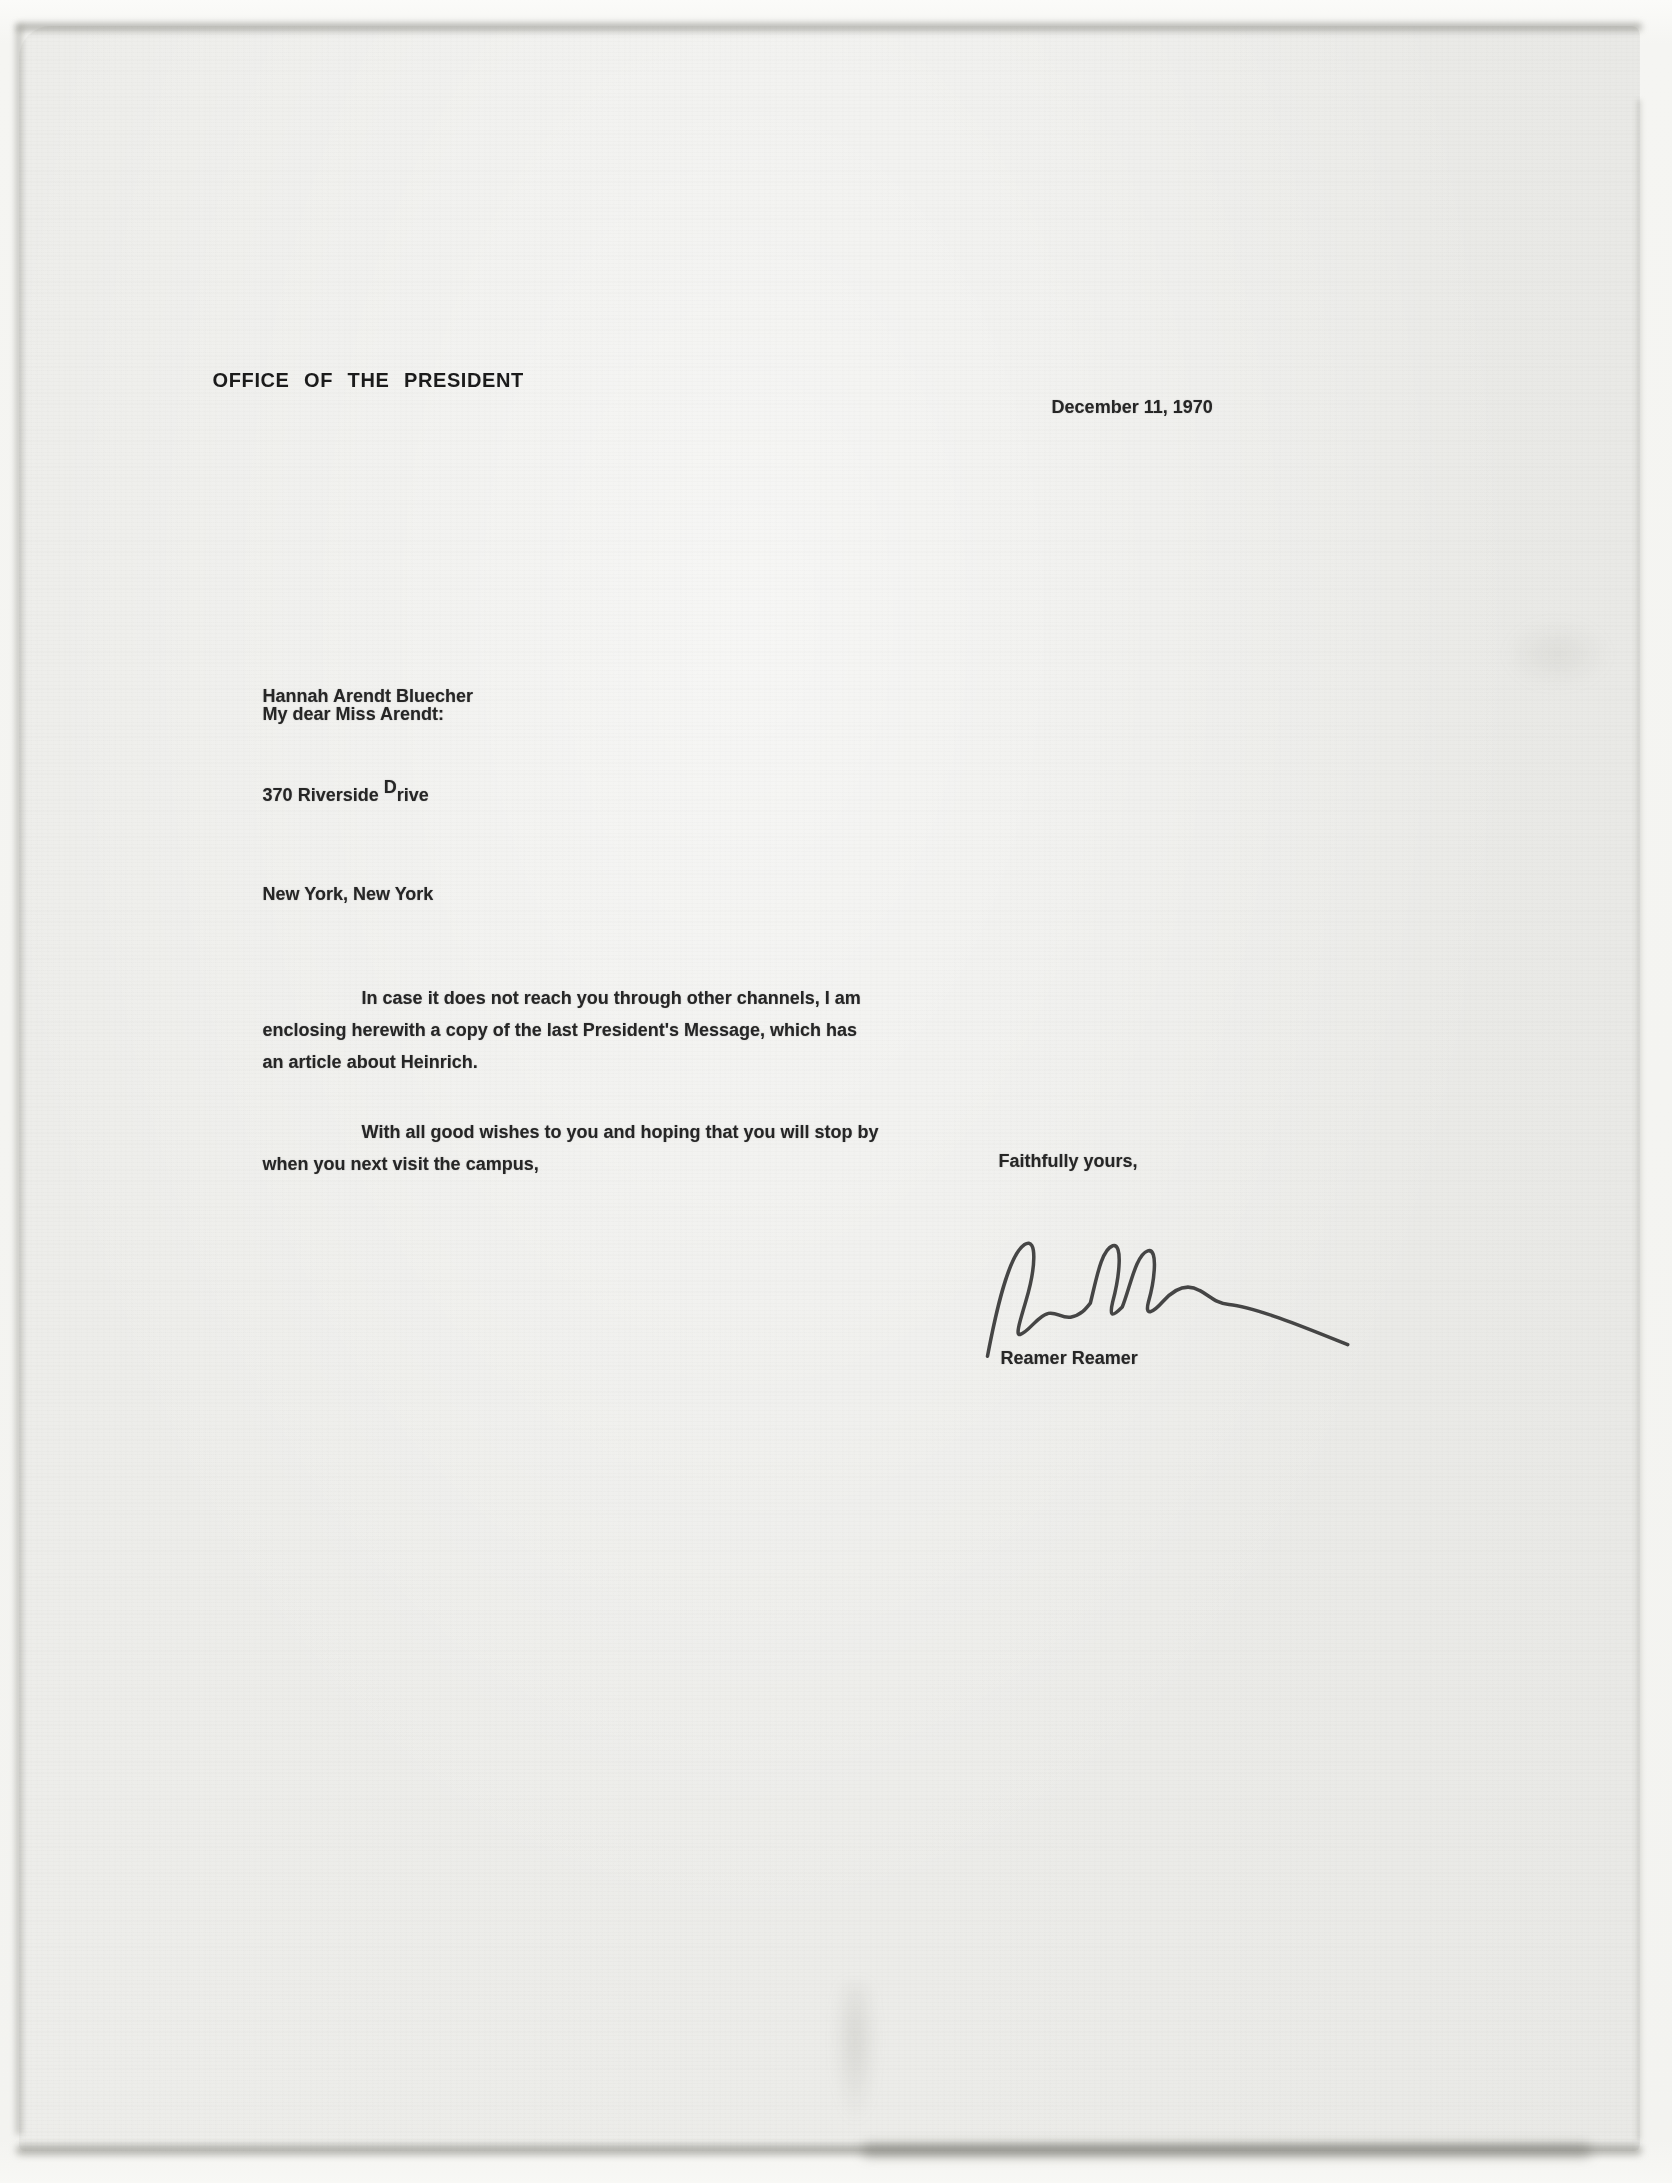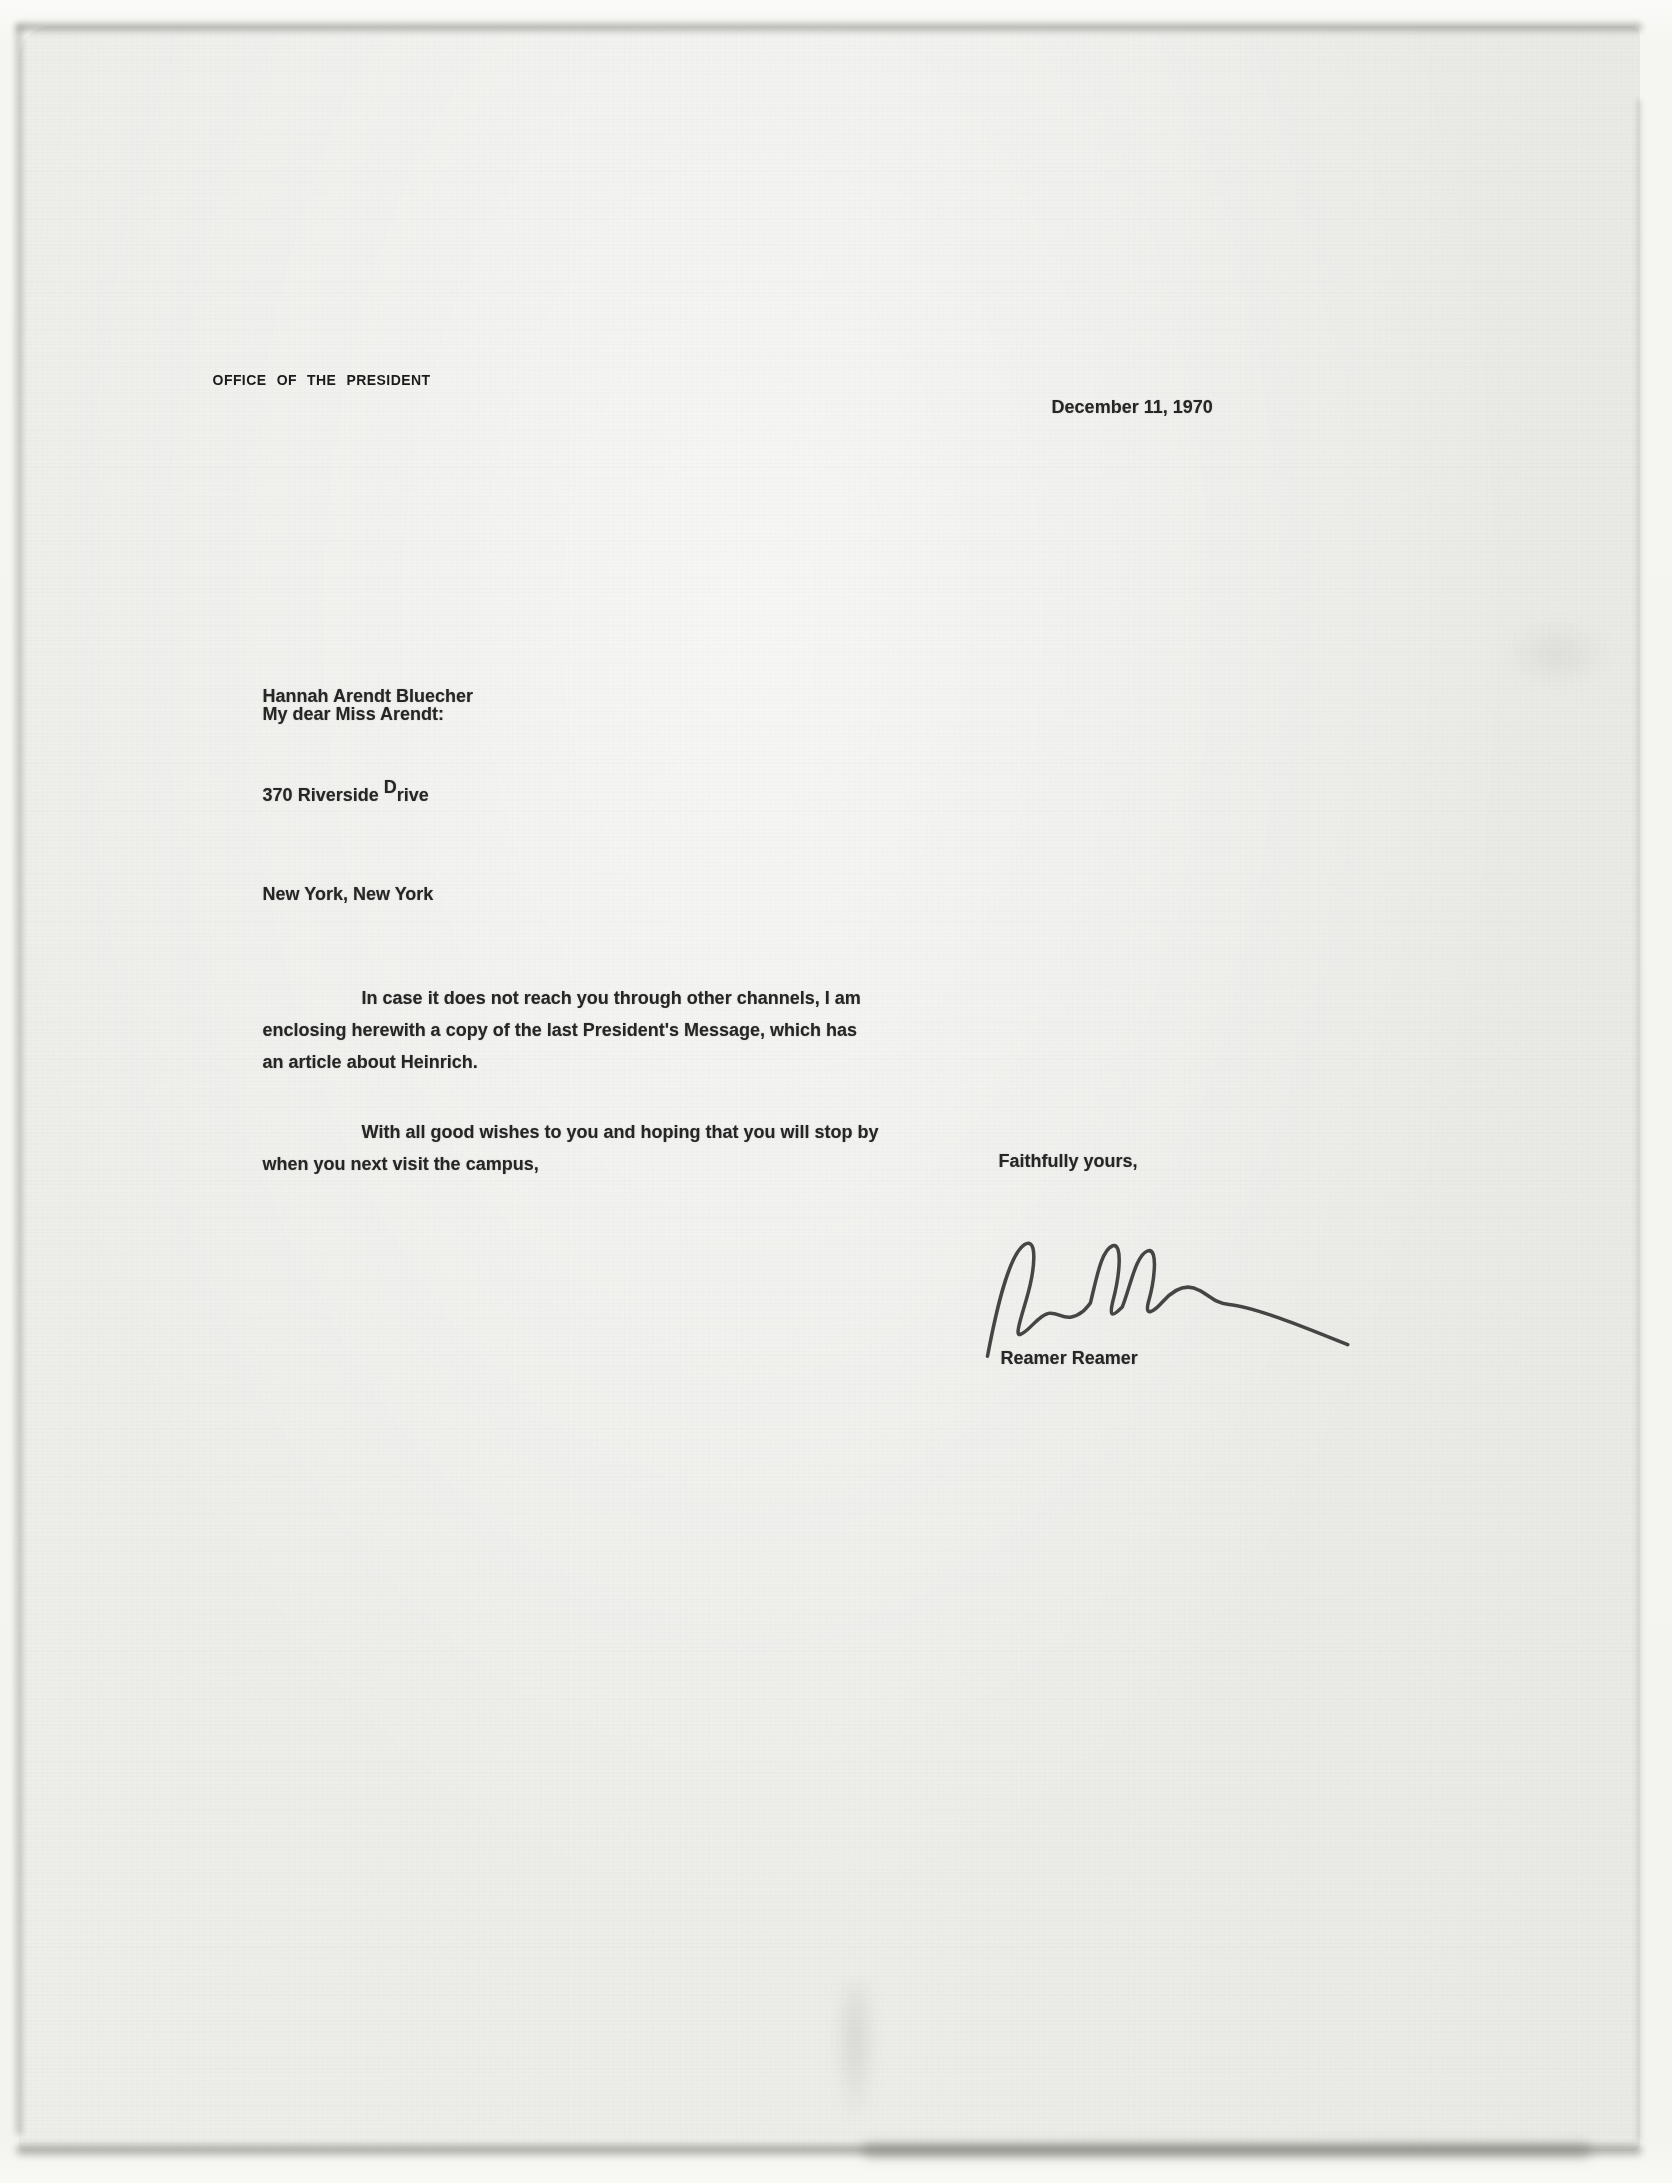--- a/index.html
+++ b/index.html
@@ -43,21 +43,21 @@
     filter:blur(6.2px);}
   .smudge-right{left:1486px;top:594px;width:105px;height:68px;
     background:radial-gradient(ellipse, rgba(150,150,142,.14), rgba(150,150,142,0) 70%);
     filter:blur(7.4px);}
 
   
   .letterhead{position:absolute;top:149px;right:170px;text-align:right;color:#1b1b1b;}
   .lh-name{font-size:53px;line-height:53px;font-weight:bold;letter-spacing:.12em;margin-right:-.12em;white-space:pre;}
   .lh-addr{font-size:25.4px;line-height:25.4px;font-weight:bold;letter-spacing:.38em;margin-right:-.38em;margin-top:18.6px;white-space:pre;}
   .lh-city{font-size:25.4px;line-height:25.4px;font-weight:bold;letter-spacing:.22em;margin-right:-.22em;margin-top:15.5px;white-space:pre;}
-  .office{position:absolute;left:194px;top:343px;font-size:14px;line-height:22px;font-weight:bold;
+  .office{position:absolute;left:194px;top:343px;font-size:20px;line-height:22px;font-weight:bold;
     letter-spacing:.03em;word-spacing:.42em;color:#1b1b1b;white-space:pre;text-align:center;}
 
   
   .tw{
     font-family:Liberation Sans, sans-serif;
     font-size:18px;line-height:32px;font-weight:bold;
     color:#262626;
     text-shadow:0 0 1.2px rgba(45,45,45,.4);
     white-space:pre-wrap;
     position:absolute;

